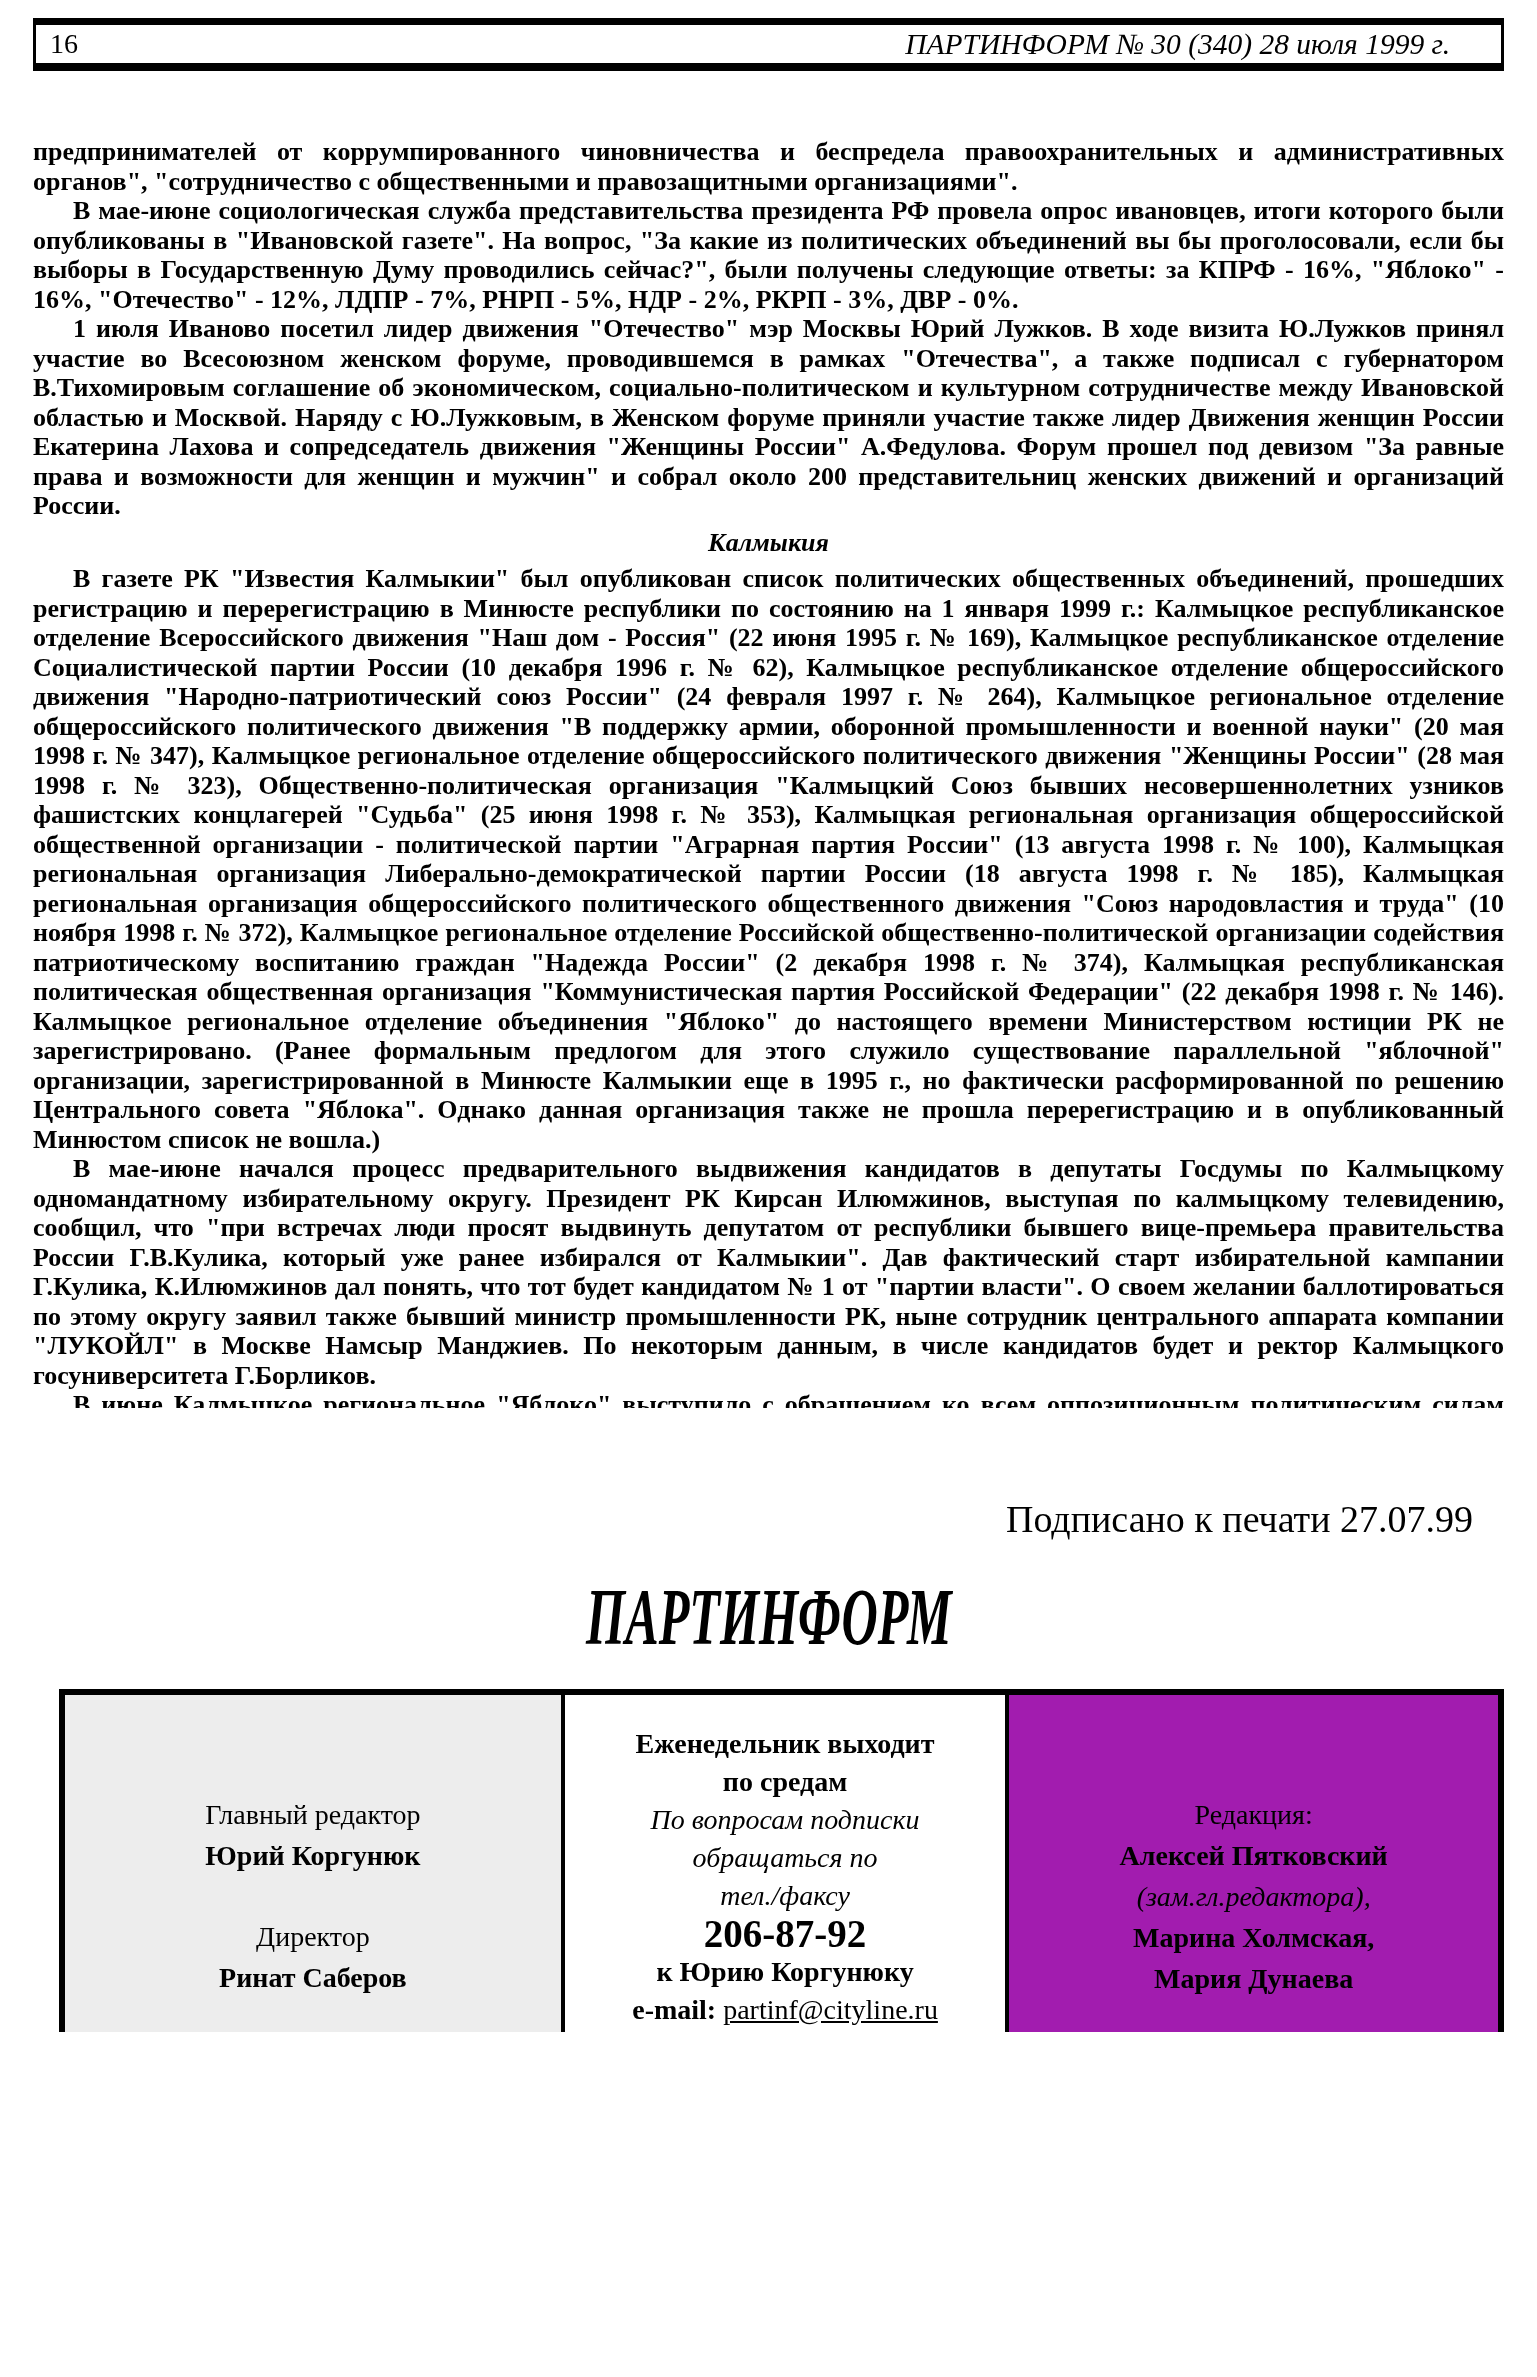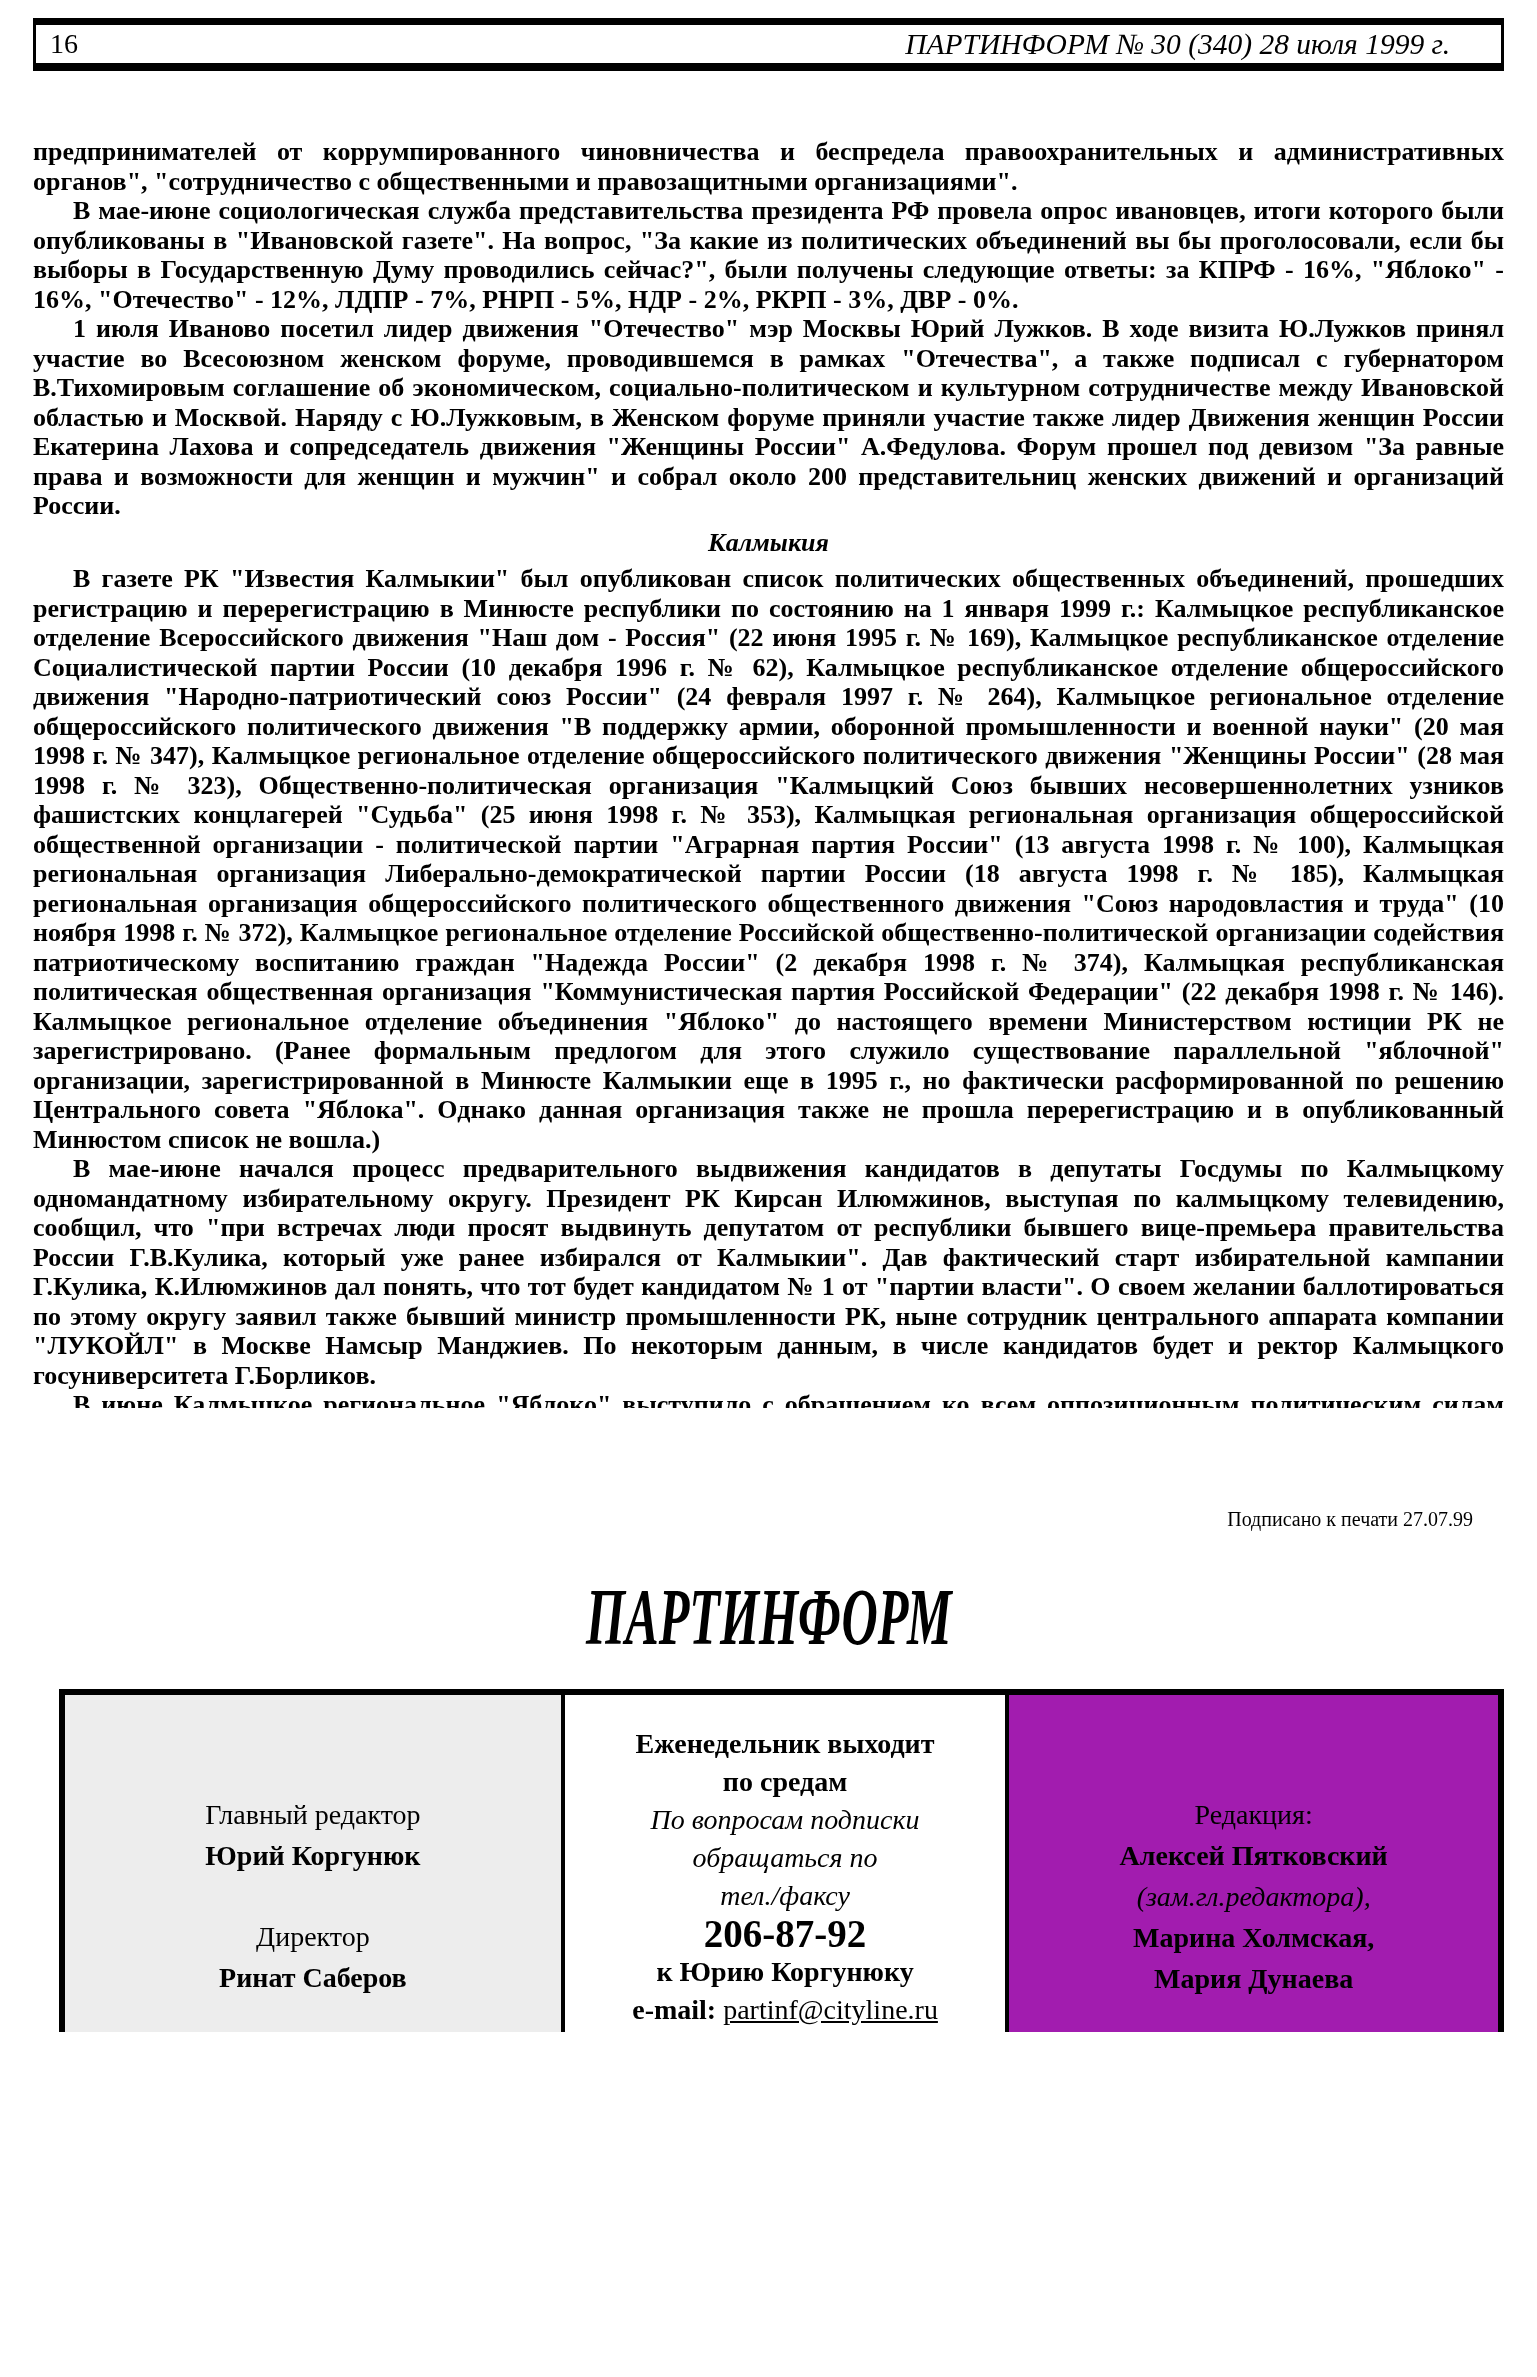--- a/index.html
+++ b/index.html
@@ -31,21 +31,21 @@
   .article p{margin:0;}
   .indent{text-indent:40px;}
   .section-heading{
     font-size:26px;line-height:29.5px;margin:7.7px 0 6.4px;
     text-align:center;font-weight:bold;font-style:italic;
   }
   
   .signoff{
     margin-top:95px;
     text-align:right;padding-right:64px;
-    font-size:20px;line-height:33px;font-weight:normal;
+    font-size:38px;line-height:33px;font-weight:normal;
   }
   
   .masthead{margin-top:37px;text-align:center;}
   .masthead-inner{
     display:inline-block;white-space:nowrap;
     font-size:81px;line-height:88px;
     font-weight:bold;font-style:italic;
     transform:scaleX(0.62);transform-origin:center;
   }
   

